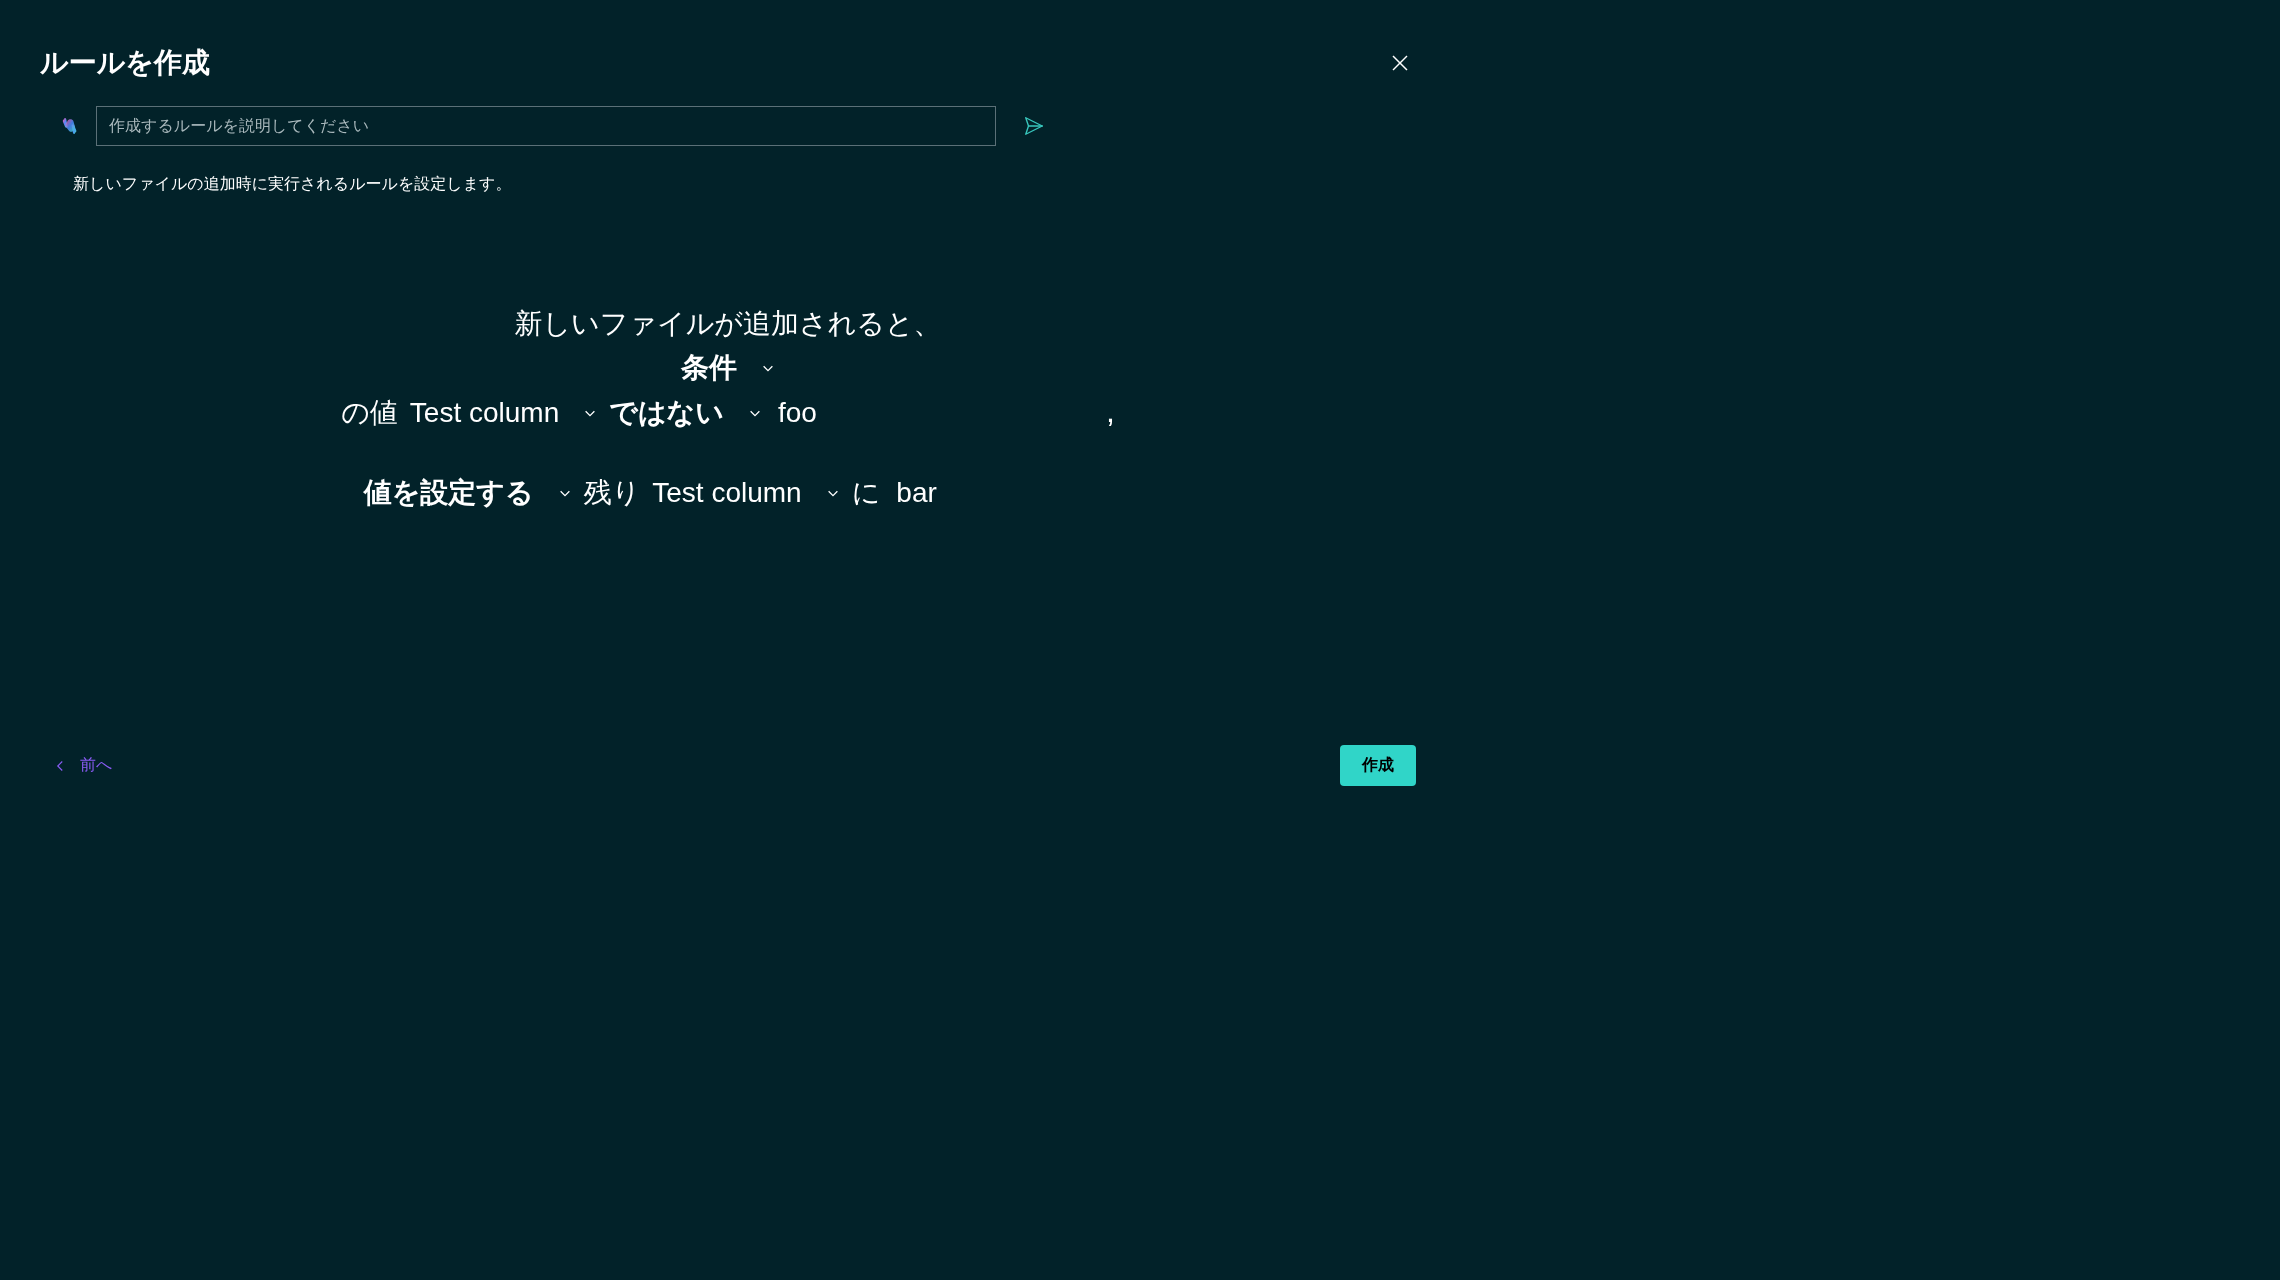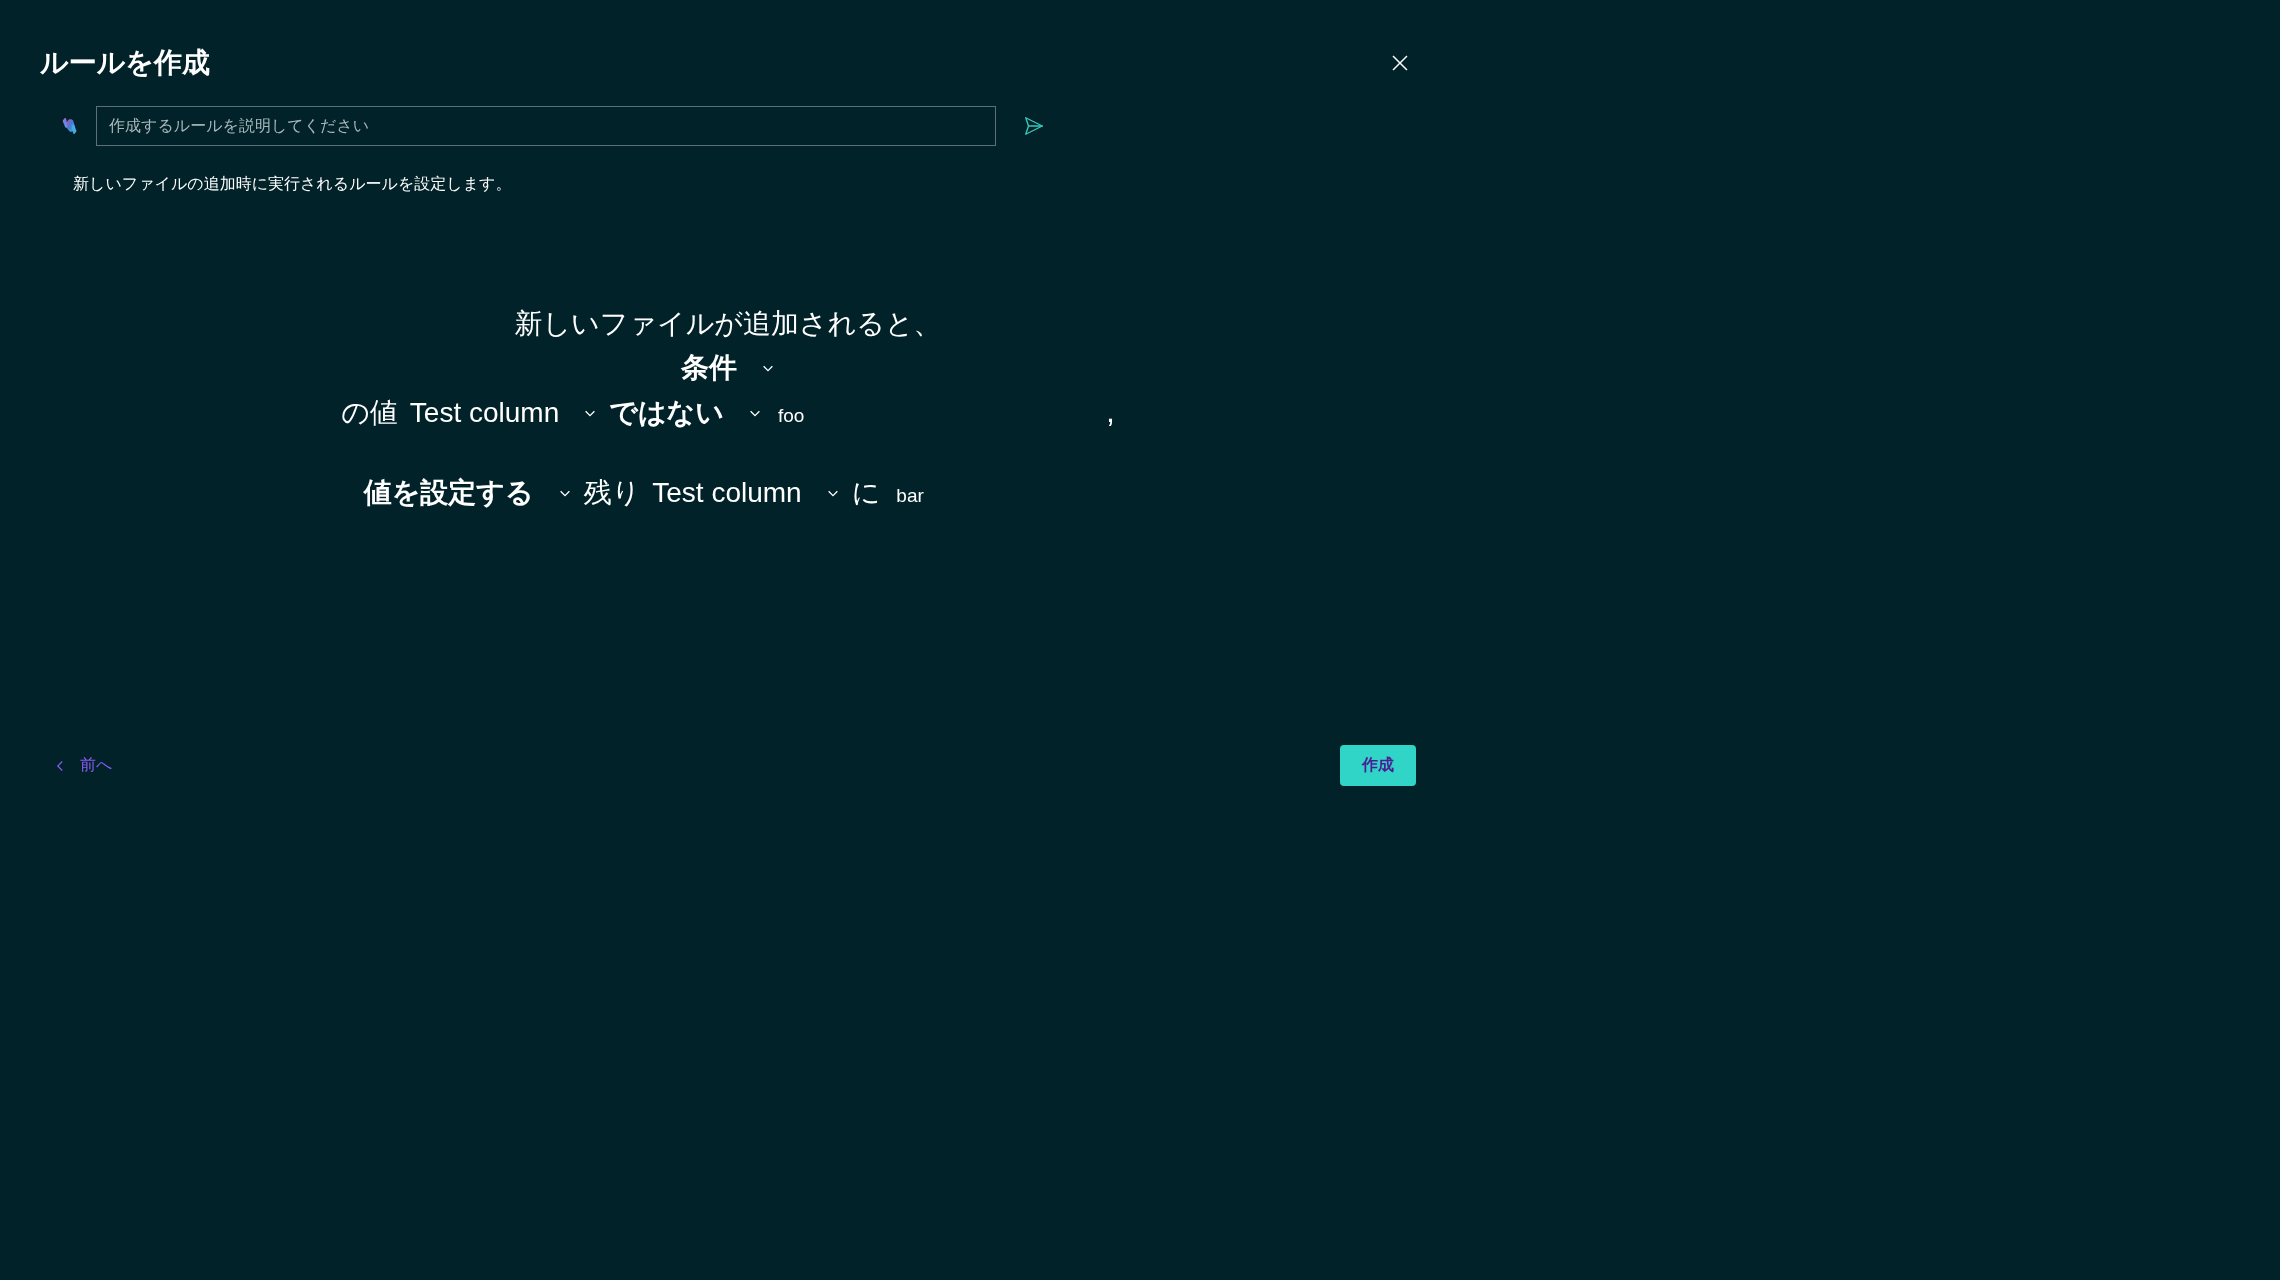--- a/index.html
+++ b/index.html
@@ -98,21 +98,21 @@
       display: inline-flex;
       width: 14px;
       height: 14px;
       align-self: center;
     }
     .value-input {
       background: transparent;
       border: none;
       border-bottom: 1px solid transparent;
       color: #ffffff;
-      font-size: 19px;
+      font-size: 28px;
       font-family: inherit;
       width: 320px;
       padding: 0 4px;
     }
     .value-input.short { width: 200px; }
     .comma { font-size: 32px; font-weight: 400; }
     .spacer-line { height: 30px; }
     .footer {
       position: absolute;
       bottom: 30px;
@@ -126,21 +126,21 @@
     .back-btn {
       display: inline-flex;
       align-items: center;
       gap: 14px;
       cursor: pointer;
       font-size: 16px;
       color: #8b5cf6;
     }
     .create-btn {
       background: #30d5c8;
-      color: #4c1d95;
+      color: #000000;
       border: none;
       padding: 10px 22px;
       font-size: 16px;
       font-weight: 600;
       border-radius: 4px;
       cursor: pointer;
     }
     svg { display: block; }
   </style>
 </head>

